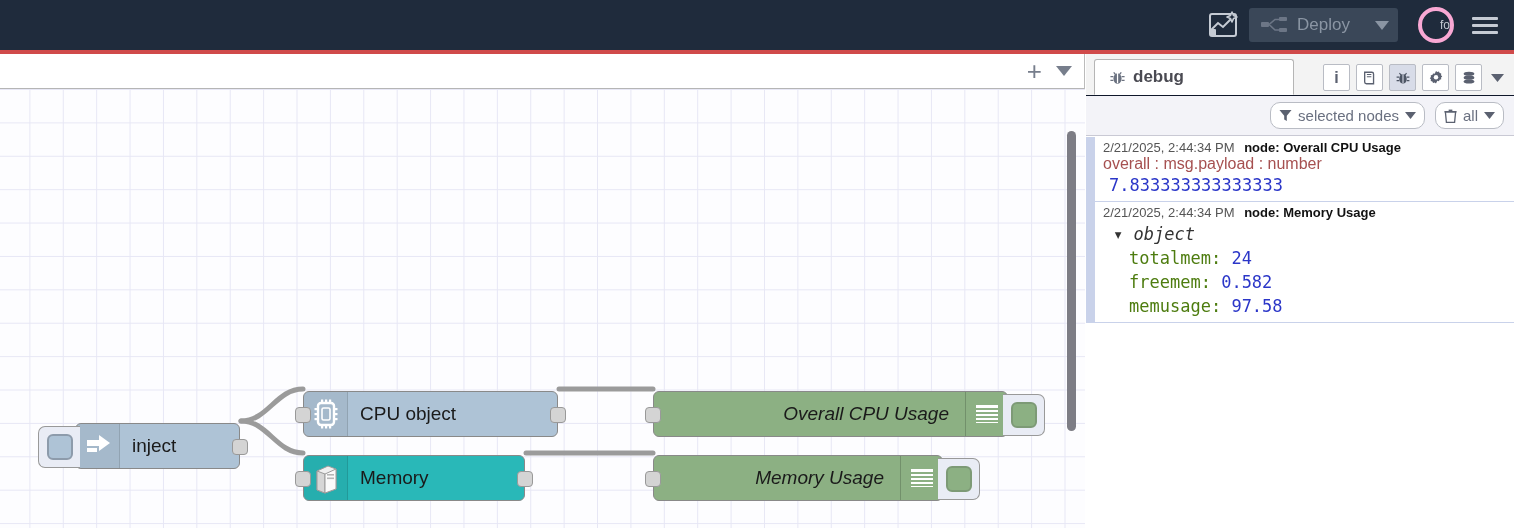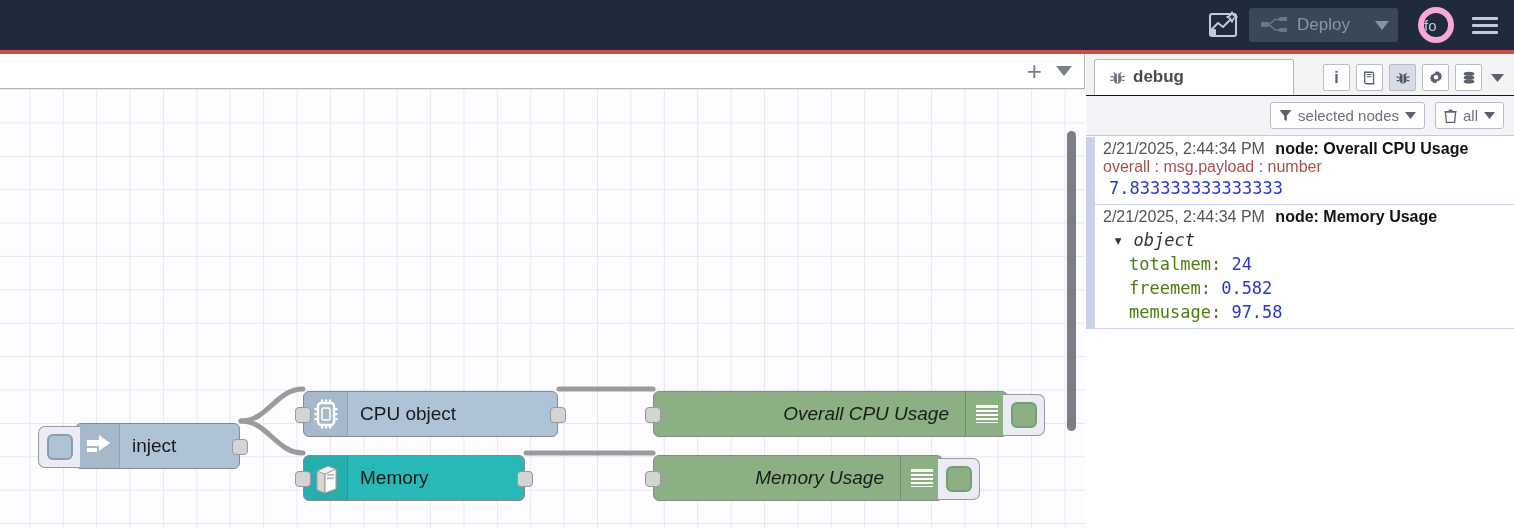--- a/index.html
+++ b/index.html
@@ -48,24 +48,24 @@
     padding: 0 14px 0 12px;
     height: 100%;
   }
   .deploy-caret {
     display:flex; align-items:center; justify-content:center;
     width: 34px; height: 100%;
     border-left: 1px solid #3a4758;
   }
   .avatar {
     width: 36px; height: 36px; border-radius: 50%;
-    border: 6px solid #f9a8d4;
+    border: 4px solid #f9a8d4;
     color: #c5cbd4;
-    display: flex; align-items: center; justify-content: flex-start;
-    font-size: 15px;
+    display: flex; align-items: center; justify-content: flex-end;
+    font-size: 12px;
     margin-right: 18px;
     cursor: pointer;
   }
   .hamburger { width: 26px; cursor: pointer; }
   .hamburger span {
     display: block; height: 3px; background: #c5cbd4;
     margin: 4px 0; border-radius: 1px;
   }
 
   
@@ -264,41 +264,41 @@
     background: #f3f3f8;
     border-bottom: 1px solid #c9c9d4;
     display: flex; align-items: center; justify-content: flex-end;
     gap: 10px;
     padding-right: 10px;
   }
   .filter-btn {
     height: 27px;
     border: 1px solid #b9bcc4;
     background: #fff;
-    border-radius: 3px;
+    border-radius: 10px;
     display: flex; align-items: center; gap: 6px;
     padding: 0 8px;
     font-size: 15px; color: #6a7080;
     cursor: pointer;
   }
 
   .msg-list {
     position: absolute;
     top: 83px; left: 0;
     width: 428px; height: 391px;
     background: #fff;
     overflow: hidden;
   }
   .msg {
     border-left: 9px solid #c9d2ea;
     border-bottom: 1px solid #c9d2ea;
     background: #fff;
     padding: 3px 6px 6px 8px;
   }
-  .msg-head { font-size: 16px; color: #222; white-space: nowrap; }
+  .msg-head { font-size: 13px; color: #222; white-space: nowrap; }
   .msg-time { color: #555; }
   .msg-node { font-weight: bold; color: #111; margin-left: 6px; }
   .msg-topic { font-size: 16px; color: #a65050; }
   .msg-value {
     font-family: "DejaVu Sans Mono", monospace;
     font-size: 17px; color: #2b36c8;
     padding-left: 6px; padding-top: 2px;
   }
   .obj-row {
     font-family: "DejaVu Sans Mono", monospace;

